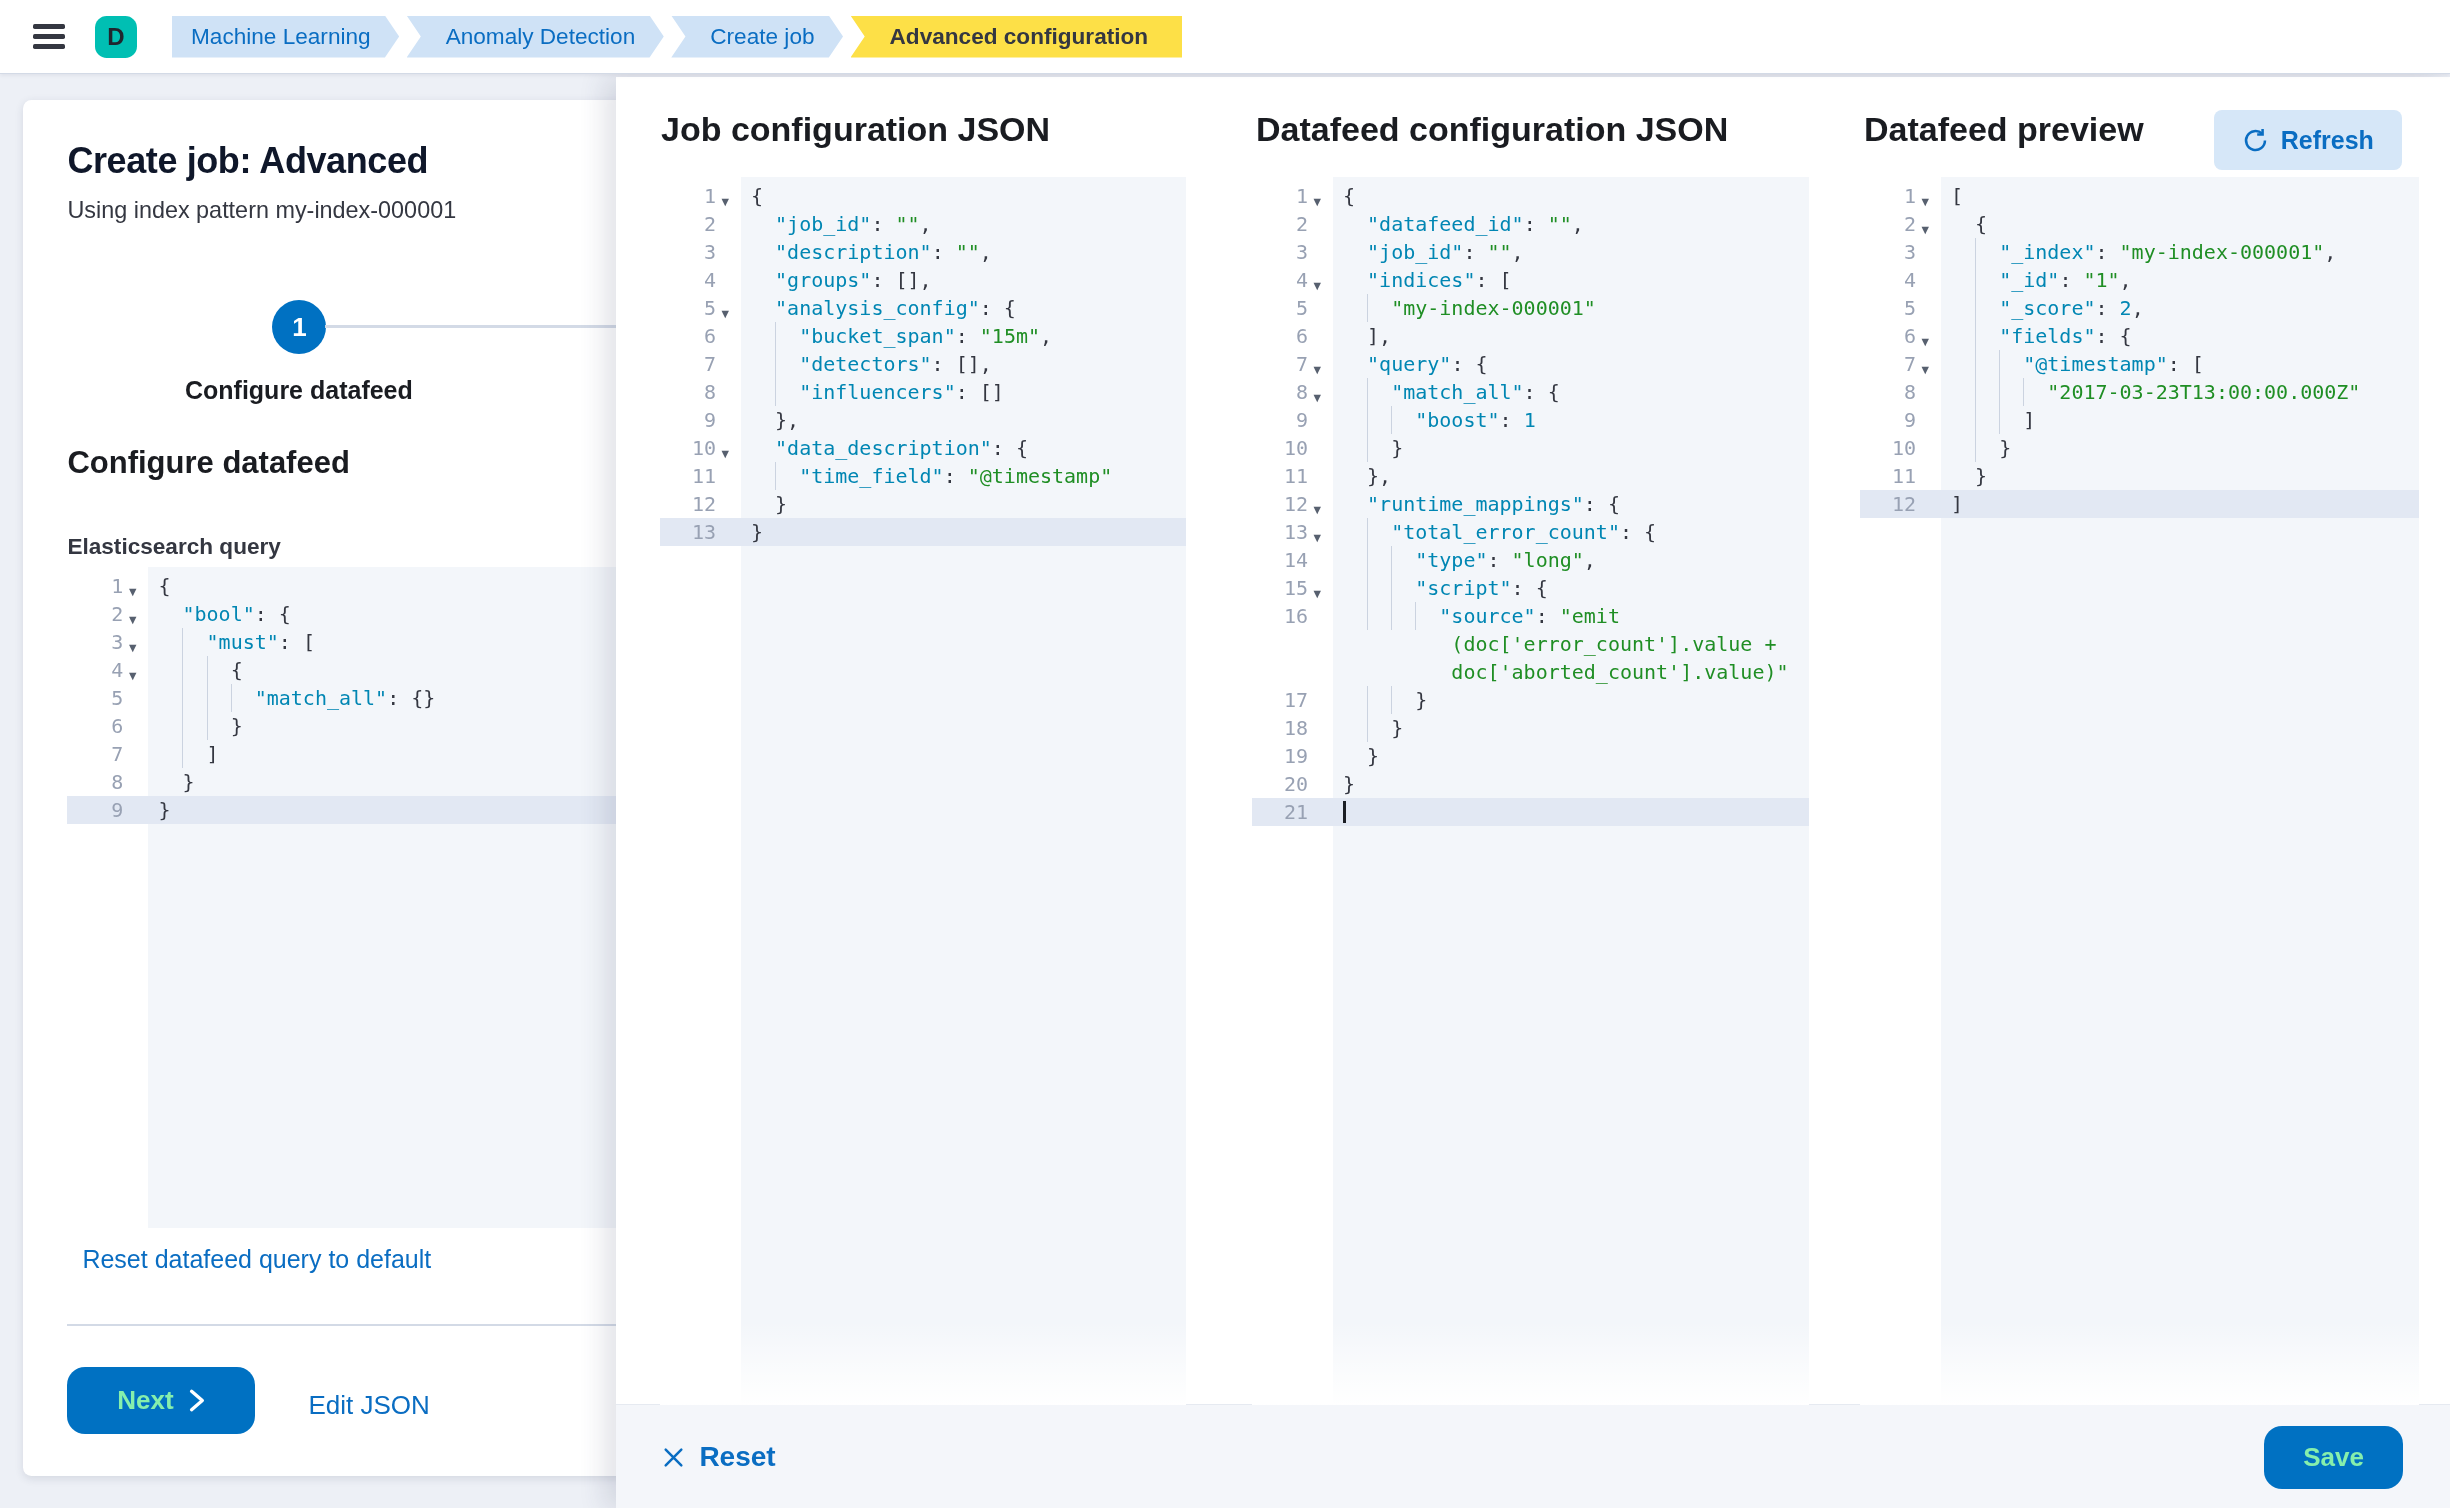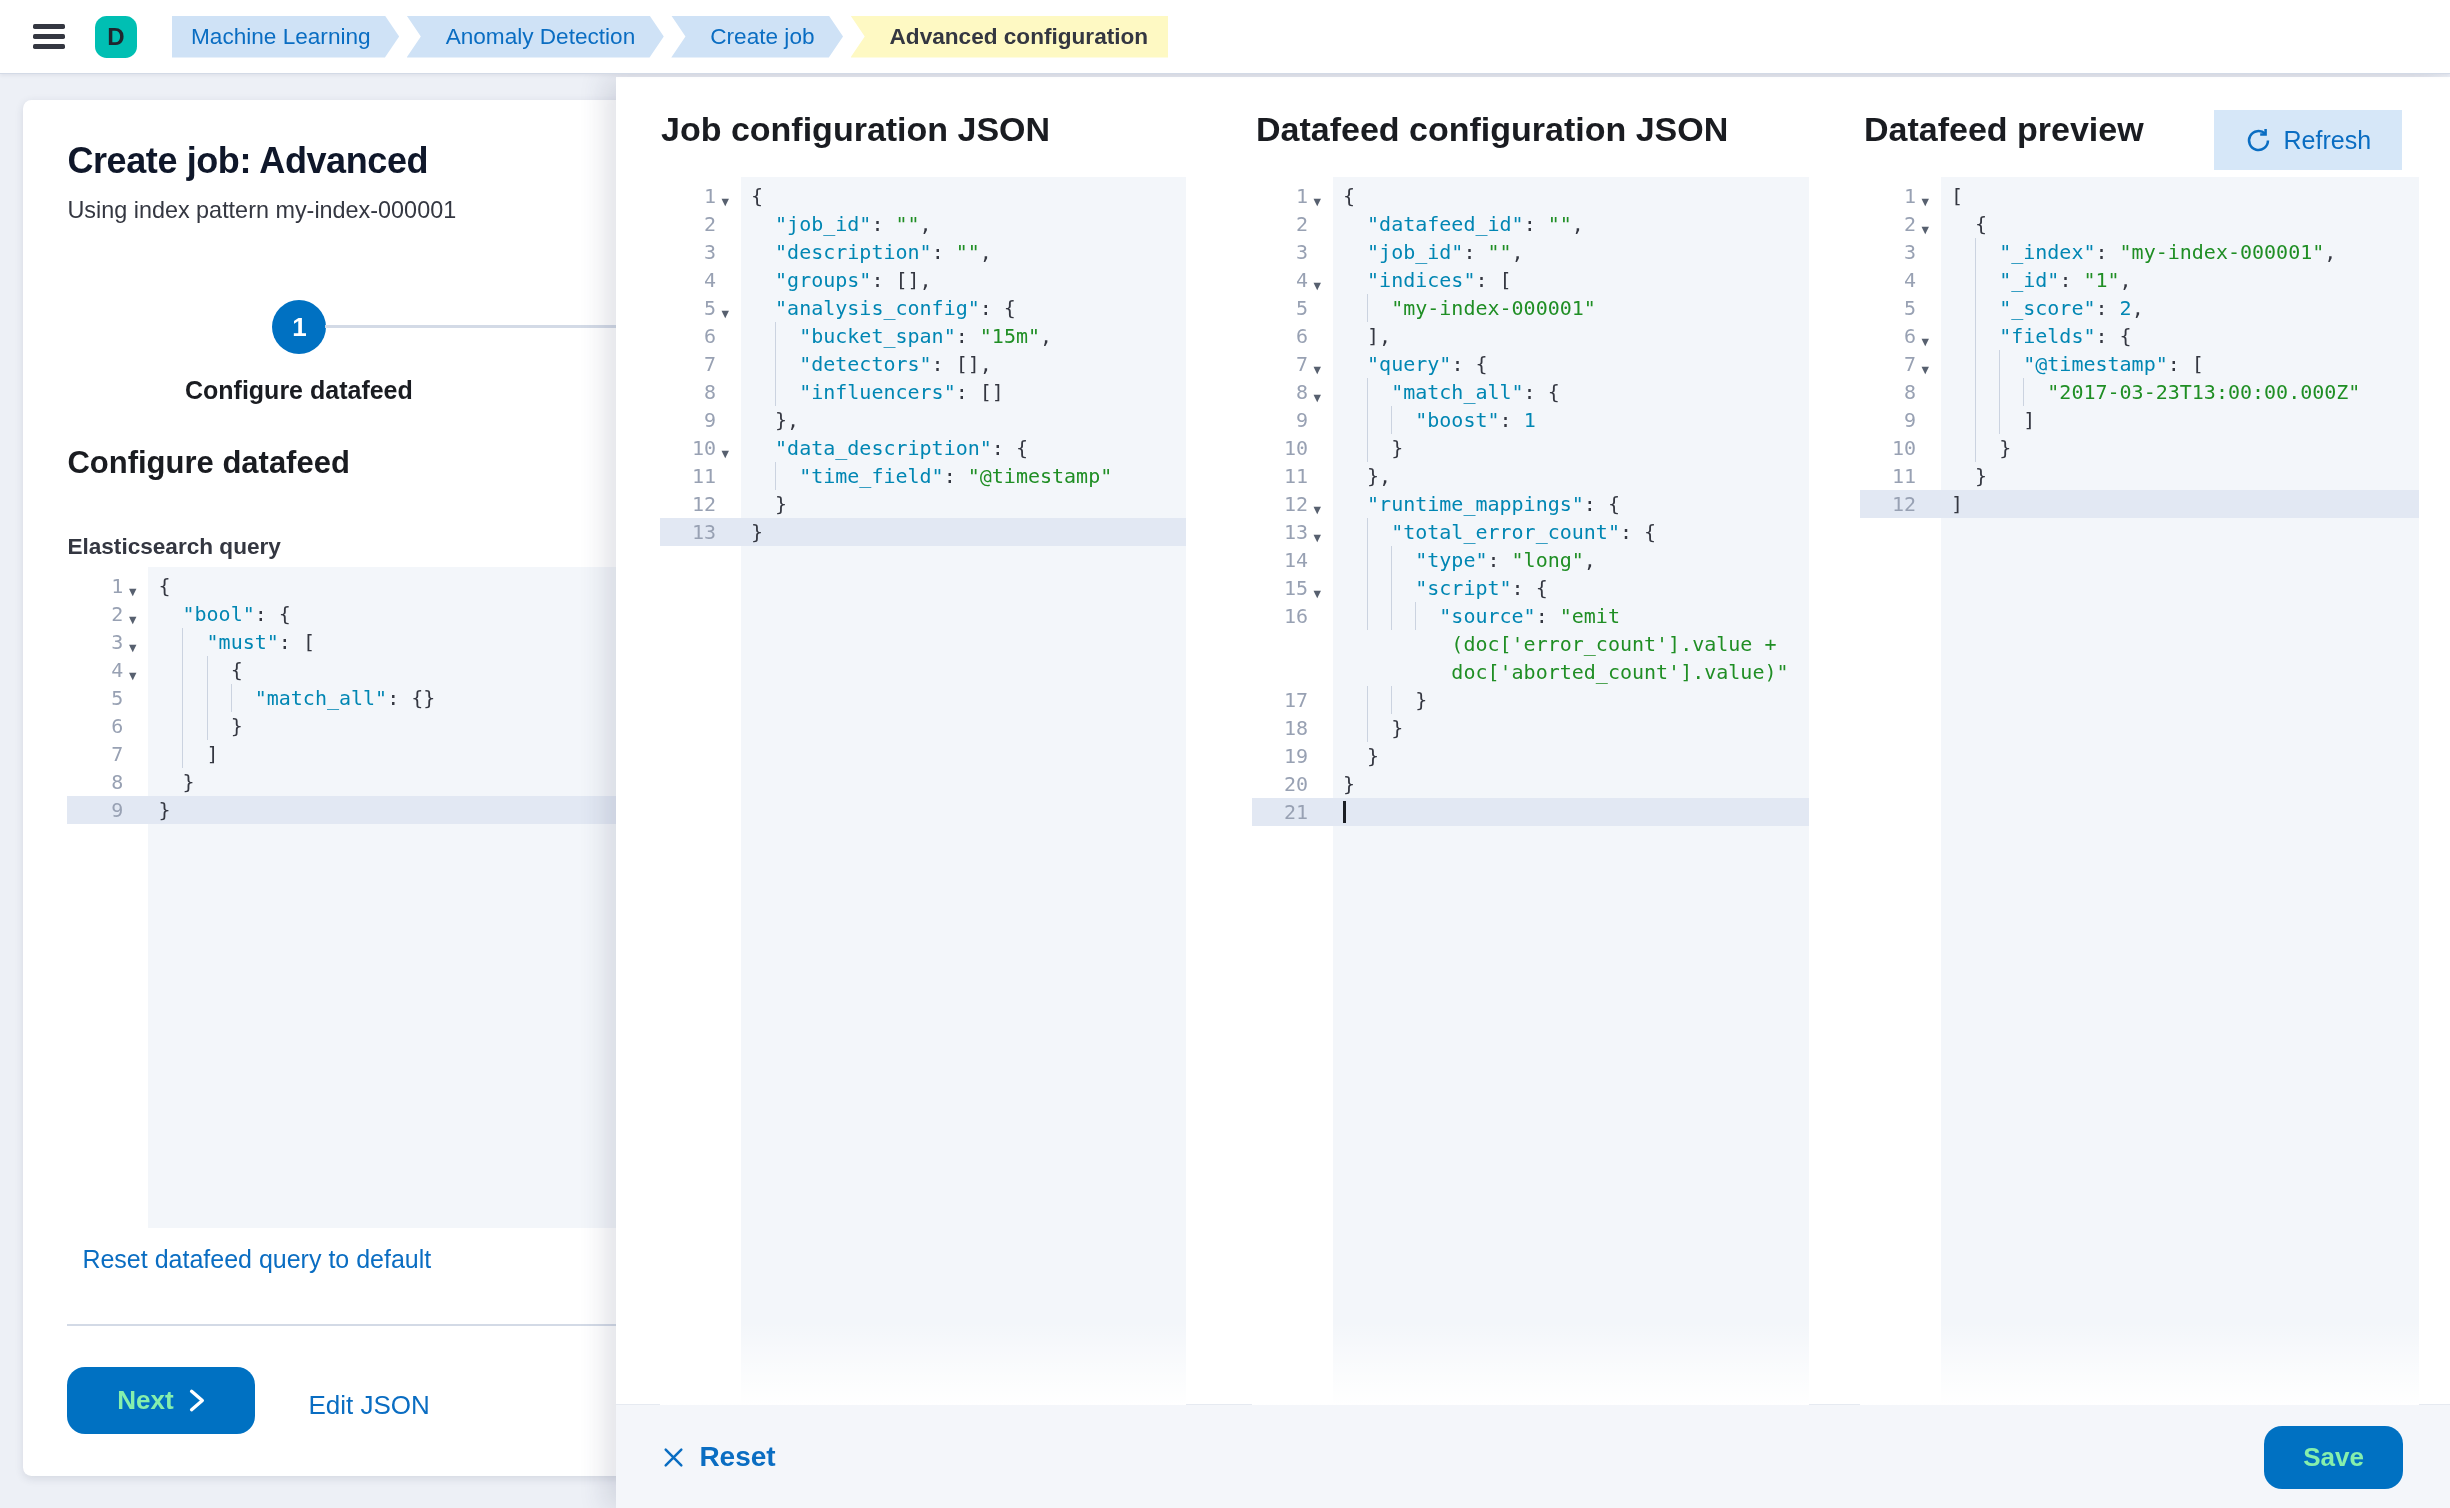--- a/index.html
+++ b/index.html
@@ -17,21 +17,21 @@
   .avatar { margin-left:30px; width:42px; height:42px; border-radius:11.7px;
     background:#00bfb3; color:#20262e; font-weight:700; font-size:24px;
     display:flex; align-items:center; justify-content:center; }
   .crumbs { margin-left:35px; display:flex; align-items:center; gap:7.5px; }
   .crumb { height:42px; display:flex; align-items:center;
     font-size:22.6px; font-weight:500; color:#0a6dc2; background:#cfe2f6;
     padding:0 28.5px 0 39px;
     clip-path:polygon(0 0, calc(100% - 14.2px) 0, 100% 50%, calc(100% - 14.2px) 100%, 0 100%, 14.2px 50%); }
   .crumb.first { padding-left:19px;
     clip-path:polygon(0 0, calc(100% - 14.2px) 0, 100% 50%, calc(100% - 14.2px) 100%, 0 100%); }
-  .crumb.last { background:#fef9c3; color:#343741; font-weight:600; padding-right:20px;
+  .crumb.last { background:#fde047; color:#343741; font-weight:600; padding-right:34px;
     clip-path:polygon(0 0, 100% 0, 100% 100%, 0 100%, 14.2px 50%);text-align:center; }
 
   
   .card { position:absolute; left:23.4px; top:100px; width:611px; height:1376px;
     background:#ffffff; border-radius:8.4px;
     box-shadow:0 2.5px 8.4px rgba(40,50,80,.12); z-index:1; }
   .card h1 { position:absolute; left:44px; top:40px; font-size:36px; font-weight:700;
     color:#0f172a; letter-spacing:-0.4px; }
   .card .subtitle { position:absolute; left:44px; top:97px; font-size:23.4px; color:#343741; }
   .step-circle { position:absolute; left:249px; top:200px; width:54px; height:54px;
@@ -52,23 +52,23 @@
   .editjson { position:absolute; left:285px; top:1290px; font-size:26px; font-weight:500; }
 
   
   .flyout { position:absolute; left:616px; top:77px; width:1834px; height:1432px;
     background:#ffffff; box-shadow:-11.7px 0 25px rgba(50,60,90,.14); z-index:10; }
   .colh { position:absolute; font-size:34px; font-weight:700; color:#1a1c21; }
   #h-job { left:45px; top:33px; }
   #h-datafeed { left:640px; top:33px; }
   #h-preview { left:1236px; top:33px;margin-left:12px; }
   .refresh { position:absolute; left:1598px; top:33px; width:188px; height:60px;
-    background:#d6e7f8; border:none; border-radius:0; cursor:pointer;
+    background:#d6e7f8; border:none; border-radius:8px; cursor:pointer;
     display:flex; align-items:center; justify-content:center; gap:11.7px;
-    color:#0a6dc2; font-size:25px; font-weight:400; font-family:"Liberation Sans",sans-serif; }
+    color:#0a6dc2; font-size:25px; font-weight:700; font-family:"Liberation Sans",sans-serif; }
   .flyfooter { position:absolute; left:0; top:1327px; width:1834px; height:105px;
     background:#f4f6fa; border-top:0.8px solid #e6eaf1;
     display:flex; align-items:center; justify-content:space-between; padding:0 47px 0 45px; }
   .closebtn { background:none; border:none; display:flex; align-items:center; gap:13.4px;
     color:#0a6dc2; font-size:28px; font-weight:600; cursor:pointer;
     font-family:"Liberation Sans",sans-serif; }
   .save { width:139px; height:63px; font-size:26px; }
 
   
   .editor { position:absolute; background:#f3f6fa; overflow:hidden;

